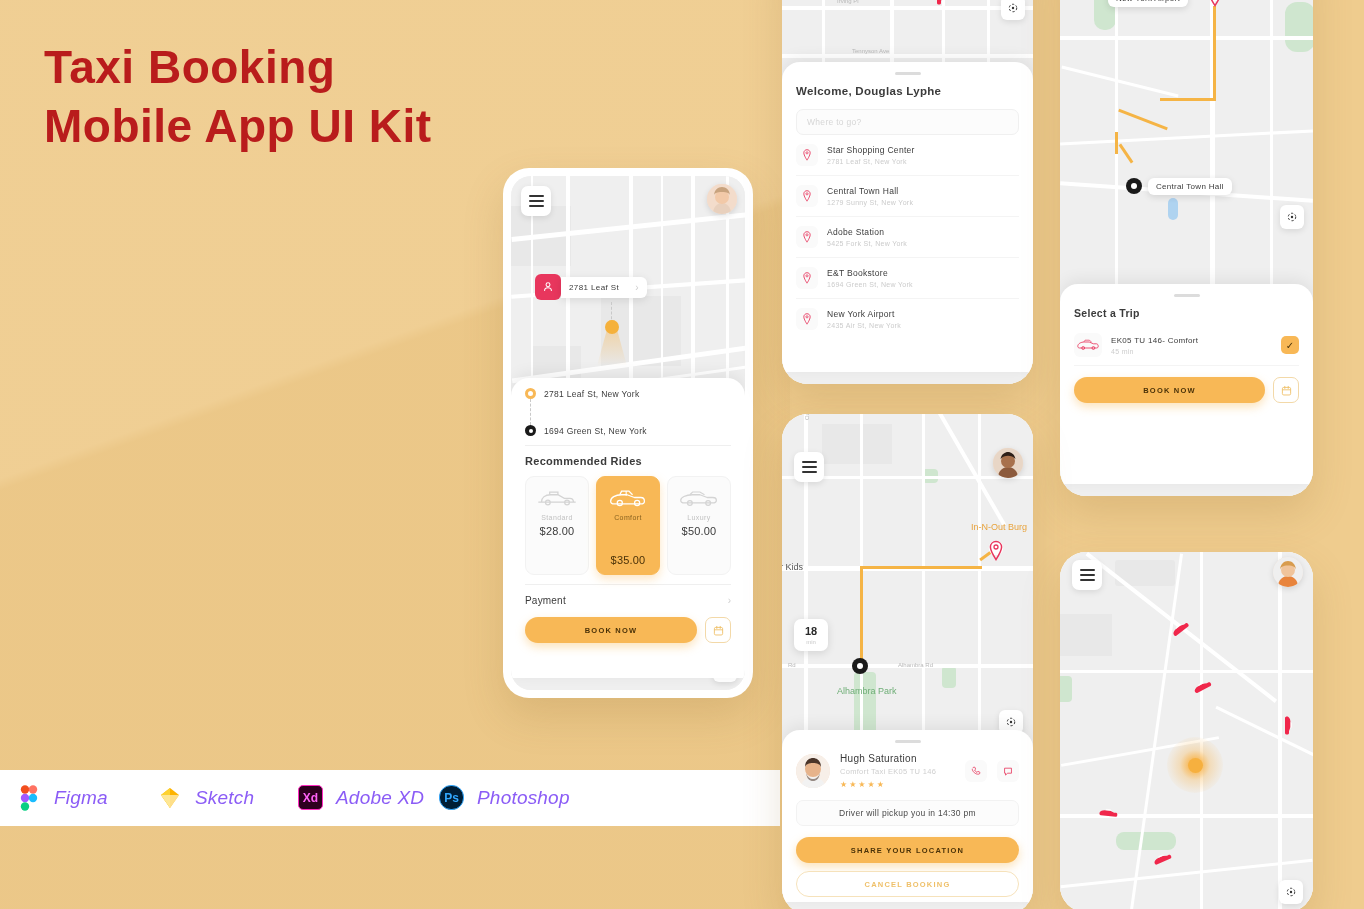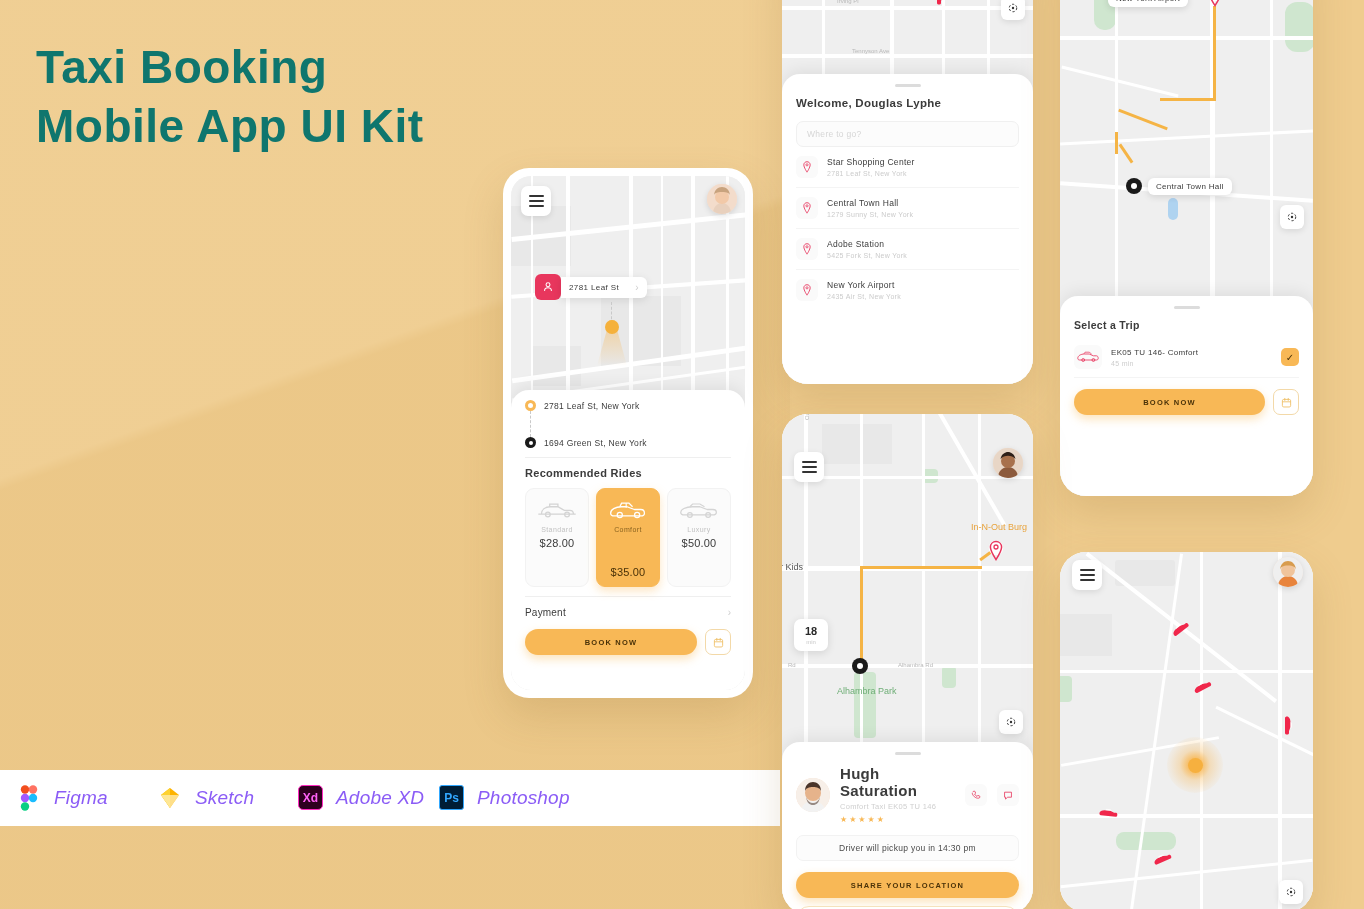--- a/index.html
+++ b/index.html
@@ -12,22 +12,22 @@
 
   
   .bg-shade {
     position: absolute; left: 0; top: 0; width: 790px; height: 909px;
     background: linear-gradient(160deg, rgba(255,255,255,0.05) 0%, rgba(255,255,255,0.05) 40%, rgba(190,140,60,0.07) 41%, rgba(190,140,60,0.07) 100%);
     pointer-events: none;
   }
 
   
   .headline {
-    position: absolute; left: 36px; top: 38px; width: 520px;
-    color: #0f766e; font-size: 46px; font-weight: bold;
+    position: absolute; left: 44px; top: 38px; width: 520px;
+    color: #b91c1c; font-size: 46px; font-weight: bold;
     line-height: 1.28; letter-spacing: 0.5px;
   }
   .headline .l2 { display: block; }
 
   
   .tools-bar {
     position: absolute; left: 0; top: 770px; width: 780px; height: 56px;
     background: #FFFFFF; display: flex; align-items: center;
     padding-left: 16px; gap: 0;
   }
@@ -35,21 +35,21 @@
   .tool-label { font-size: 19px; color: #8b5cf6; letter-spacing: 0.2px; font-style: italic; }
   .tool-ico { width: 26px; height: 26px; flex: 0 0 26px; position: relative; }
 
   .figma-ico svg, .sketch-ico svg { display: block; }
   .xd-ico {
     width: 25px; height: 25px; border-radius: 5px; background: #2E001F;
     border: 1px solid #FF2BC2; display: flex; align-items: center; justify-content: center;
     color: #FF61F6; font-size: 12px; font-weight: bold;
   }
   .ps-ico {
-    width: 25px; height: 25px; border-radius: 3px; background: #001E36;
+    width: 25px; height: 25px; border-radius: 12px; background: #001E36;
     border: 1px solid #31A8FF; display: flex; align-items: center; justify-content: center;
     color: #31A8FF; font-size: 12px; font-weight: bold;
   }
 
   
   .phone {
     position: absolute; background: #FFFFFF; overflow: hidden;
     box-shadow: 0 18px 40px rgba(140,100,40,0.18);
   }
   .screen { position: absolute; inset: 0; overflow: hidden; background: #F2F2F2; }
@@ -128,21 +128,21 @@
 
   
   .pulse {
     position: absolute; width: 56px; height: 56px; border-radius: 50%;
     background: radial-gradient(circle, rgba(248,184,86,0.95) 0%, rgba(248,184,86,0.9) 16%, rgba(248,184,86,0.35) 38%, rgba(248,184,86,0.12) 62%, rgba(248,184,86,0) 78%);
     display: flex; align-items: center; justify-content: center;
   }
 
   
   .sheet {
-    position: absolute; left: 0; right: 0; bottom: 0; background: #fff;
+    position: absolute; left: 0; right: 0; bottom: 12px; background: #fff;
     border-radius: 18px 18px 0 0; box-shadow: 0 -4px 16px rgba(0,0,0,0.07);
     padding: 10px 14px 14px;
   }
   .grabber { width: 26px; height: 3px; background: #DCDCDC; border-radius: 2px; margin: 0 auto 10px; }
 
   .sheet-title { font-size: 11px; color: #3B3B3B; font-weight: bold; letter-spacing: .3px; }
 
   
   .addr-row { display: flex; align-items: center; gap: 8px; }
   .addr-text { font-size: 8.5px; color: #3B3B3B; letter-spacing: .3px; }
@@ -220,21 +220,21 @@
     display: flex; align-items: center; justify-content: center; color: #4A3208; font-size: 10px;
   }
   .check-off {
     width: 18px; height: 18px; border-radius: 5px; background: #FBFBFB; border: 1px solid #F1F1F1;
   }
 
   
   .driver-row { display: flex; align-items: center; gap: 10px; }
   .driver-av { width: 34px; height: 34px; border-radius: 50%; overflow: hidden; flex: 0 0 34px; background: #F6E4D6; }
   .driver-av svg { width: 100%; height: 100%; display: block; }
-  .driver-nm { font-size: 15px; color: #3B3B3B; letter-spacing: .3px; font-weight: bold; }
+  .driver-nm { font-size: 10px; color: #3B3B3B; letter-spacing: .3px; font-weight: normal; }
   .driver-sub { font-size: 7.5px; color: #CFCFCF; letter-spacing: .3px; margin-top: 3px; }
   .stars { margin-top: 4px; color: #F8B856; font-size: 8px; letter-spacing: 2px; }
   .act-btn {
     width: 22px; height: 22px; border-radius: 6px; background: #FAFAFA;
     display: flex; align-items: center; justify-content: center; cursor: pointer;
   }
   .pickup-note {
     margin-top: 11px; height: 26px; border-radius: 7px; border: 1px solid #F2F2F2; background: #FCFCFC;
     display: flex; align-items: center; justify-content: center;
     font-size: 8.5px; color: #4A4A4A; letter-spacing: .3px;
@@ -477,20 +477,32 @@
           <svg viewBox="0 0 16 20" width="10" height="12">
               <path d="M8 1.2c-3 0-5.3 2.3-5.3 5.2C2.7 10.6 8 18.6 8 18.6s5.3-8 5.3-12.2C13.3 3.5 11 1.2 8 1.2z" fill="none" stroke="#E8365D" stroke-width="1.5"></path>
               <circle cx="8" cy="6.4" r="1.8" fill="none" stroke="#E8365D" stroke-width="1.3"></circle>
             </svg>
         </span>
         <span>
           <div class="place-nm">Adobe Station</div>
           <div class="place-ad">5425 Fork St, New York</div>
         </span>
       </div>
+      <div class="place-row">
+        <span class="place-ico">
+          <svg viewBox="0 0 16 20" width="10" height="12">
+              <path d="M8 1.2c-3 0-5.3 2.3-5.3 5.2C2.7 10.6 8 18.6 8 18.6s5.3-8 5.3-12.2C13.3 3.5 11 1.2 8 1.2z" fill="none" stroke="#E8365D" stroke-width="1.5"></path>
+              <circle cx="8" cy="6.4" r="1.8" fill="none" stroke="#E8365D" stroke-width="1.3"></circle>
+            </svg>
+        </span>
+        <span>
+          <div class="place-nm">E&amp;T Bookstore</div>
+          <div class="place-ad">1694 Green St, New York</div>
+        </span>
+      </div>
       <div class="place-row" style="border-bottom:none;">
         <span class="place-ico">
           <svg viewBox="0 0 16 20" width="10" height="12">
               <path d="M8 1.2c-3 0-5.3 2.3-5.3 5.2C2.7 10.6 8 18.6 8 18.6s5.3-8 5.3-12.2C13.3 3.5 11 1.2 8 1.2z" fill="none" stroke="#E8365D" stroke-width="1.5"></path>
               <circle cx="8" cy="6.4" r="1.8" fill="none" stroke="#E8365D" stroke-width="1.3"></circle>
             </svg>
         </span>
         <span>
           <div class="place-nm">New York Airport</div>
           <div class="place-ad">2435 Air St, New York</div>

